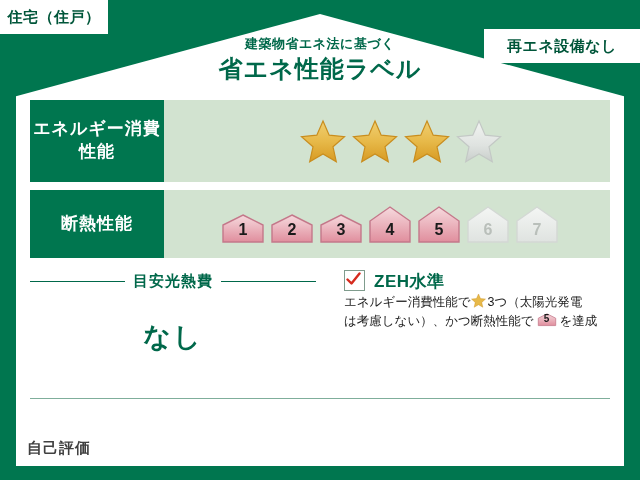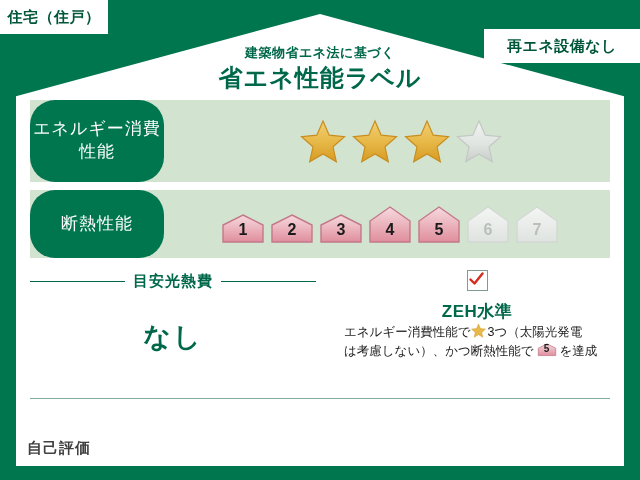--- a/index.html
+++ b/index.html
@@ -52,21 +52,21 @@
     width: 108px; height: 34px;
   }
   #tag-right {
     right: 0px; top: 0px;
     width: 156px; height: 34px; margin-top: 29px;
   }
 
   
   #title-block {
     position: absolute;
-    left: 0; top: 45px;
+    left: 0; top: 36px;
     width: 640px;
     text-align: center;
     z-index: 30;
     color: #00684a;
   }
   #title-sub {
     font-size: 13px;
     font-weight: bold;
     letter-spacing: 0.5px;
     line-height: 1.2;
@@ -96,29 +96,28 @@
     height: 82px;
     margin-bottom: 8px;
   }
   .perf-row.insulation { height: 68px; }
 
   .perf-key {
     width: 134px;
     flex: 0 0 134px;
     background: #00764f;
     color: #ffffff;
-    font-weight: normal;
+    font-weight: bold;
     font-size: 17px;
     line-height: 1.35;
     display: flex;
     align-items: center;
     justify-content: center;
     text-align: center;
     letter-spacing: 1px;
-    border-radius: 25px;
   }
   .perf-val {
     flex: 1 1 auto;
     display: flex;
     align-items: center;
     justify-content: center;
   }
   .perf-val.insul-val { justify-content: center; padding-left: 6px; }
 
   
@@ -188,24 +187,22 @@
     color: #00684a;
     font-weight: bold;
     font-size: 27px;
     margin-top: 28px;
     letter-spacing: 2px;
   }
 
   
   #zeh-head {
     display: flex;
-    align-items: center;
     gap: 9px;
     margin-top: 2px;
-    flex-direction: column;
   }
   #zeh-check {
     width: 19px; height: 19px;
     border: 1.5px solid #7f9c8d;
     background: #fff;
     position: relative;
     flex: 0 0 19px;
   }
   #zeh-check svg { position: absolute; left: 1px; top: 1px; }
   #zeh-title {

